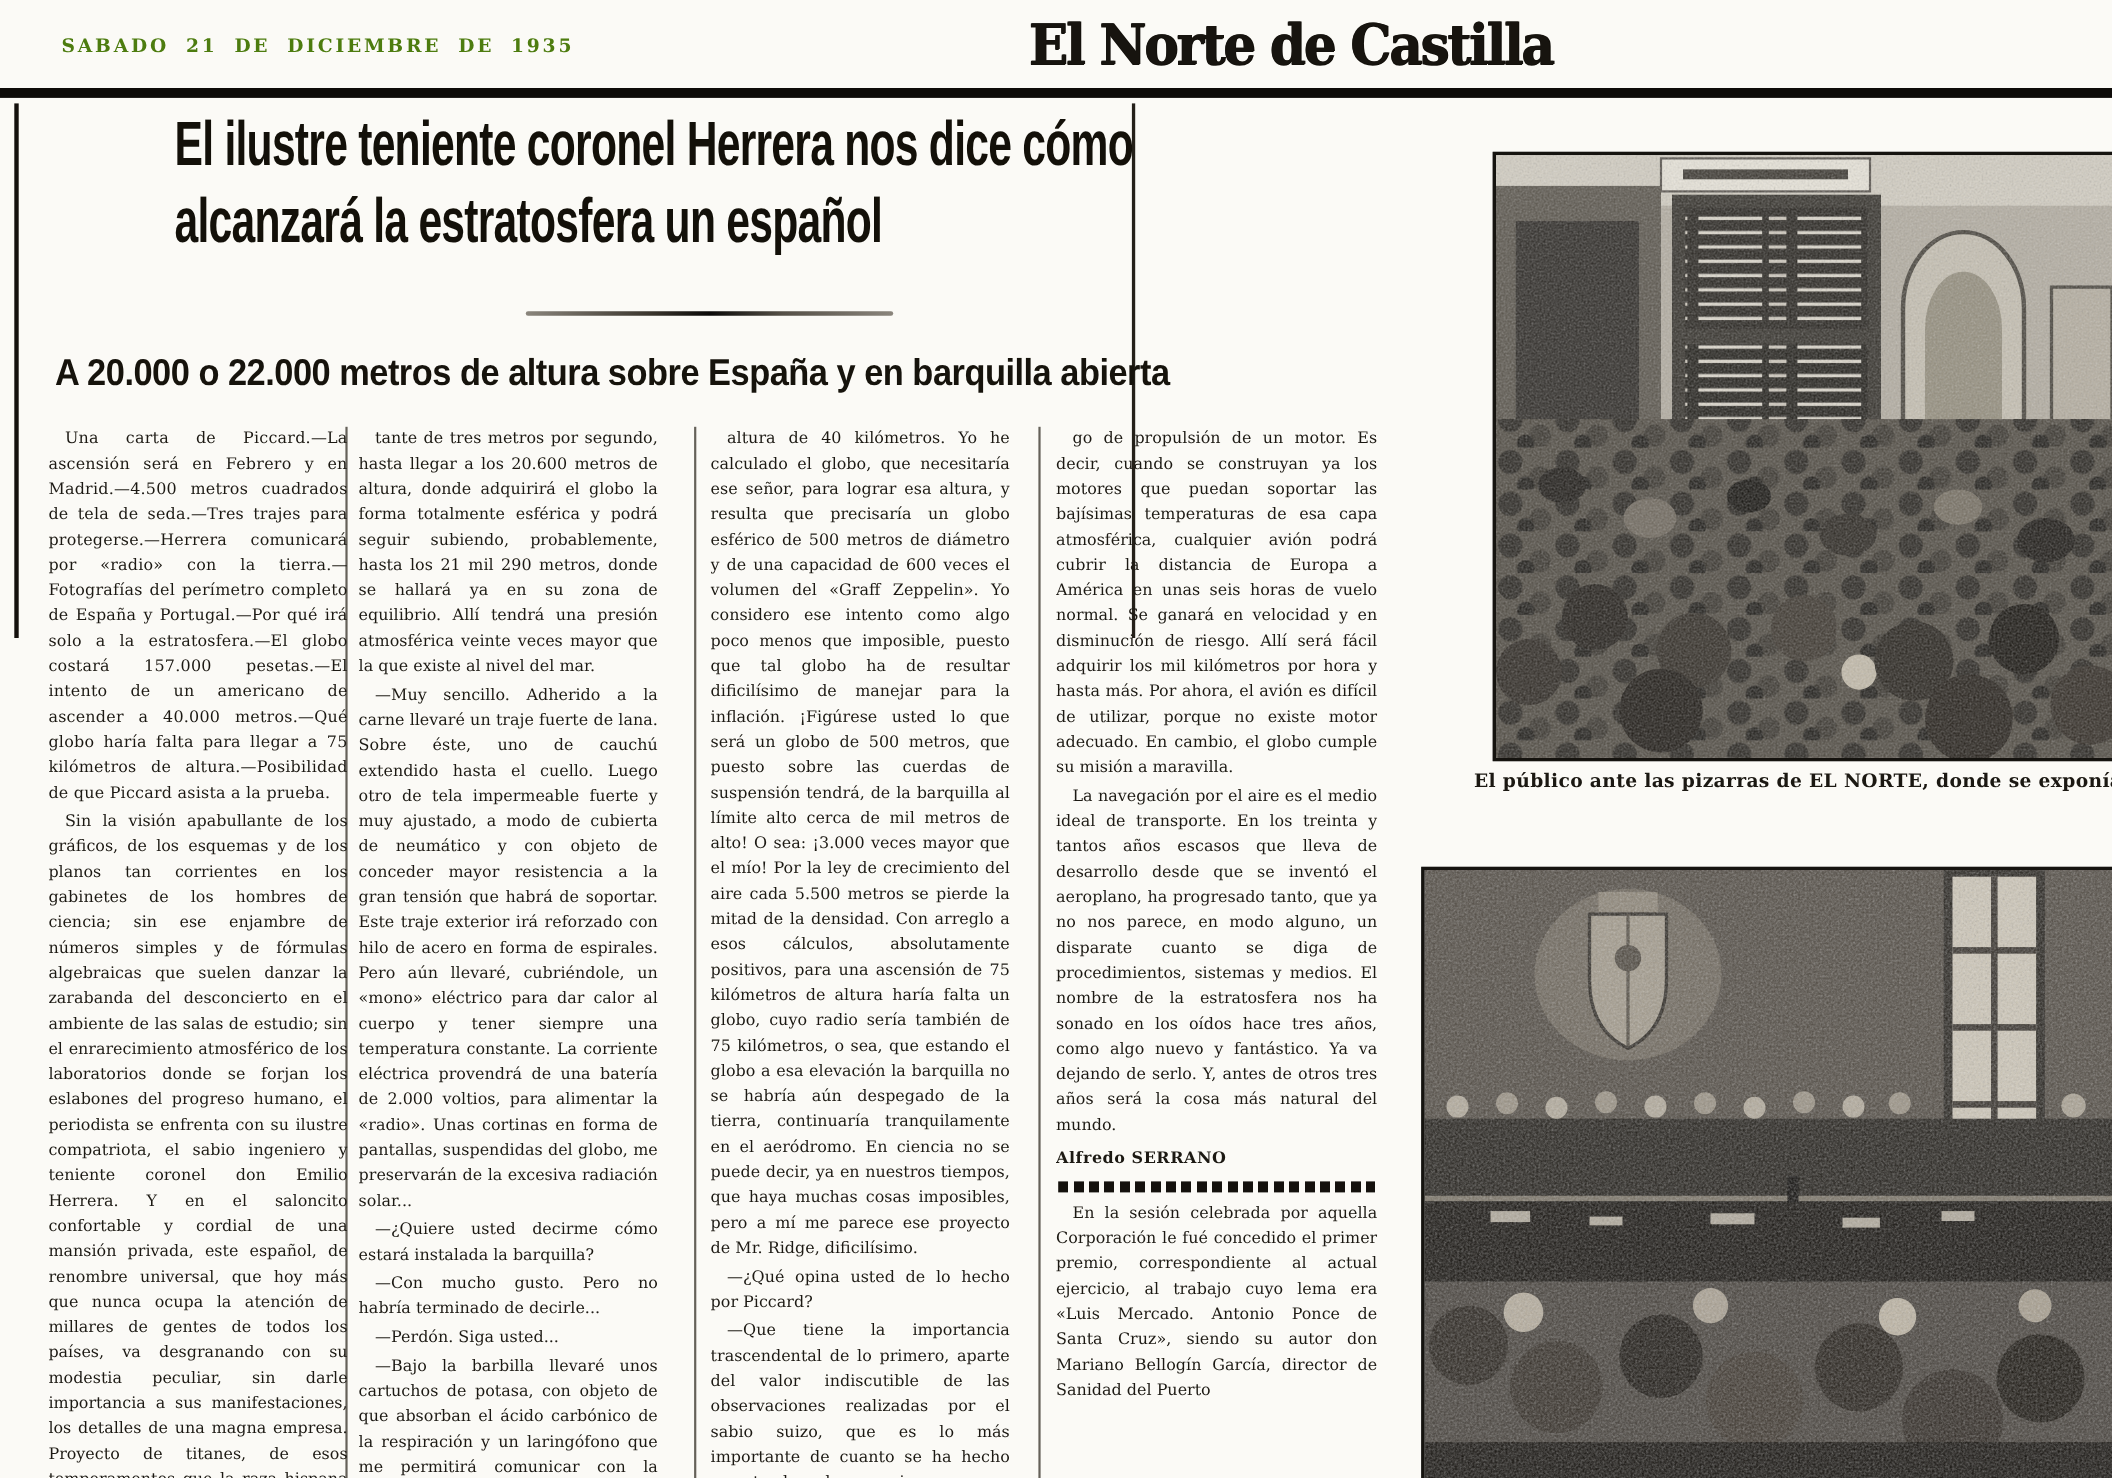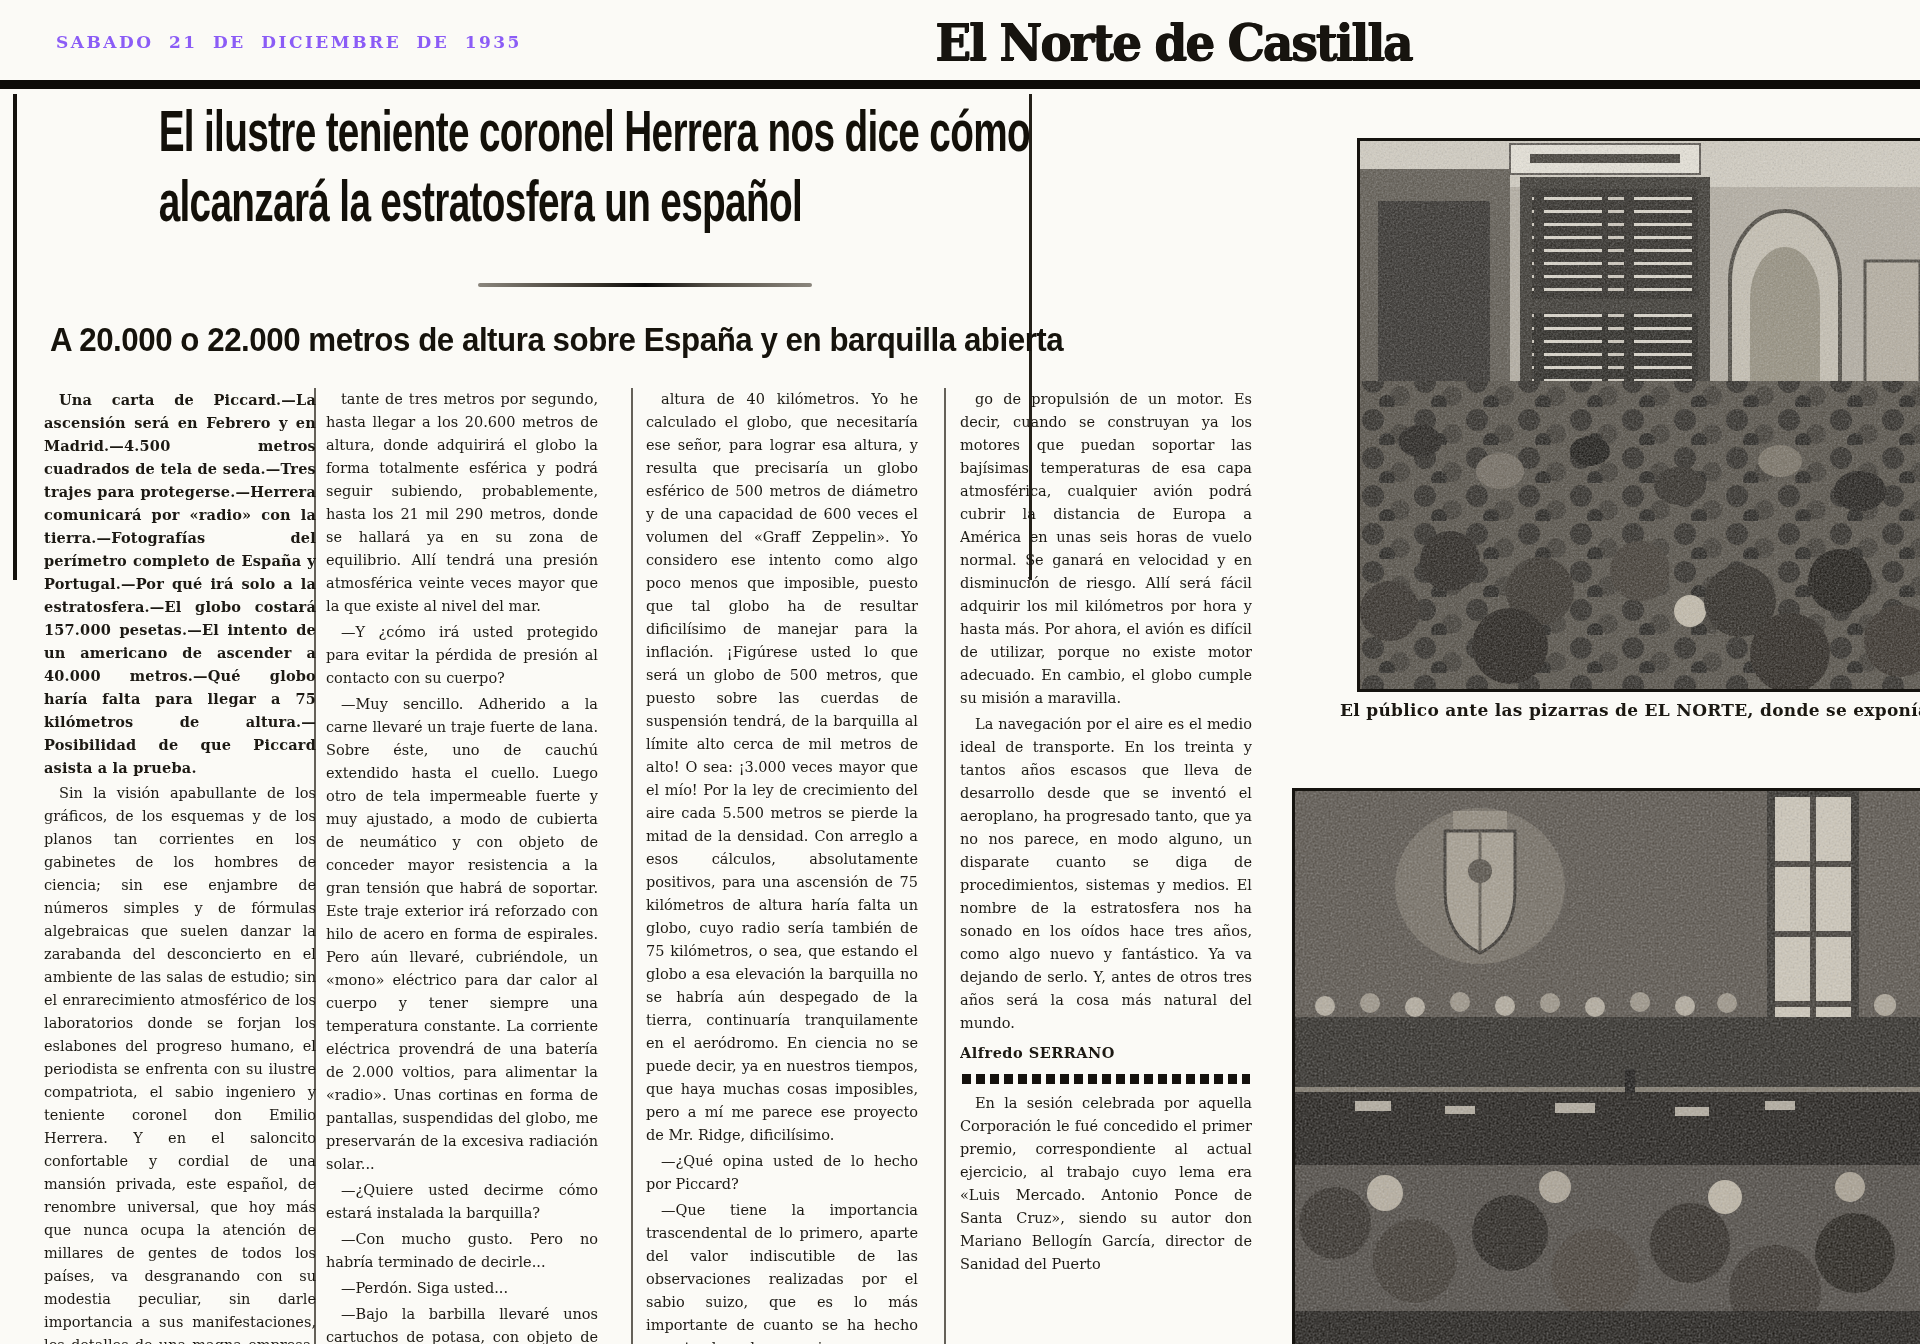--- a/index.html
+++ b/index.html
@@ -6,21 +6,21 @@
   body{
     width:1920px;height:1344px;position:relative;overflow:hidden;
     background:#fbfaf6;color:#17140f;
     font-family:"DejaVu Serif", serif;
     -webkit-font-smoothing:antialiased;
   }
   
   .date{
     position:absolute;left:56px;top:32px;
     font-size:17px;font-weight:700;letter-spacing:2.5px;word-spacing:7px;
-    color:#8b5cf6;white-space:nowrap;
+    color:#4d7c0f;white-space:nowrap;
   }
   .masthead{
     position:absolute;left:935px;top:12px;
     font-size:47px;font-weight:700;letter-spacing:-2px;white-space:nowrap;
     text-shadow:1px 0 0 #14110c, 0 1px 0 #14110c;
     transform:scaleY(1.08);transform-origin:left top;
   }
   .rule-top{position:absolute;left:0;top:80px;width:1920px;height:9px;background:#0e0c09;}
   .rule-left-edge{position:absolute;left:13px;top:94px;width:4px;height:486px;background:#14110d;}
   .rule-headline-right{position:absolute;left:1029px;top:94px;width:3px;height:486px;background:#242019;}
@@ -48,21 +48,21 @@
   
   .col{
     position:absolute;top:388px;height:956px;width:272px;overflow:hidden;
     font-size:14.5px;line-height:23px;text-align:justify;color:#1c1913;
   }
   #col1{left:44px}
   #col2{left:326px}
   #col3{left:646px}
   #col4{left:960px;width:292px}
   .col p{margin:0 0 3px 0;text-indent:15px;}
-  .col p.lead{font-weight:700;letter-spacing:.2px;}
+  .col p.lead{font-weight:400;letter-spacing:.2px;}
   .byline{text-align:left;font-weight:700;text-indent:0 !important;letter-spacing:.5px;margin-top:6px !important;}
   .vdiv{position:absolute;top:388px;width:2px;height:956px;background:#4a453d;opacity:.85;}
   #vdiv1{left:314px}
   #vdiv2{left:631px}
   #vdiv3{left:944px}
 
   
   .dotted-rule{
     height:10px;margin:10px 2px 8px 2px;
     background:repeating-linear-gradient(90deg,#14110d 0 9px,transparent 9px 14px);
@@ -108,21 +108,20 @@
 <div class="vdiv" id="vdiv3"></div>
 
 <div class="col" id="col1">
   <p class="lead">Una carta de Piccard.—La ascensión será en Febrero y en Madrid.—4.500 metros cuadrados de tela de seda.—Tres trajes para protegerse.—Herrera comunicará por «radio» con la tierra.—Fotografías del perímetro completo de España y Portugal.—Por qué irá solo a la estratosfera.—El globo costará 157.000 pesetas.—El intento de un americano de ascender a 40.000 metros.—Qué globo haría falta para llegar a 75 kilómetros de altura.—Posibilidad de que Piccard asista a la prueba.</p>
   <p>Sin la visión apabullante de los gráficos, de los esquemas y de los planos tan corrientes en los gabinetes de los hombres de ciencia; sin ese enjambre de números simples y de fórmulas algebraicas que suelen danzar la zarabanda del desconcierto en el ambiente de las salas de estudio; sin el enrarecimiento atmosférico de los laboratorios donde se forjan los eslabones del progreso humano, el periodista se enfrenta con su ilustre compatriota, el sabio ingeniero y teniente coronel don Emilio Herrera. Y en el saloncito confortable y cordial de una mansión privada, este español, de renombre universal, que hoy más que nunca ocupa la atención de millares de gentes de todos los países, va desgranando con su modestia peculiar, sin darle importancia a sus manifestaciones, los detalles de una magna empresa. Proyecto de titanes, de esos temperamentos que la raza hispana ha dado al mundo, da y seguirá dando para orgullo nuestro.</p>
 
 </div>
 
 <div class="col" id="col2">
   <p>tante de tres metros por segundo, hasta llegar a los 20.600 metros de altura, donde adquirirá el globo la forma totalmente esférica y podrá seguir subiendo, probablemente, hasta los 21 mil 290 metros, donde se hallará ya en su zona de equilibrio. Allí tendrá una presión atmosférica veinte veces mayor que la que existe al nivel del mar.</p>
-  <p>—Y ¿cómo irá usted protegido para evitar la pérdida de presión al contacto con su cuerpo?</p>
   <p>—Muy sencillo. Adherido a la carne llevaré un traje fuerte de lana. Sobre éste, uno de cauchú extendido hasta el cuello. Luego otro de tela impermeable fuerte y muy ajustado, a modo de cubierta de neumático y con objeto de conceder mayor resistencia a la gran tensión que habrá de soportar. Este traje exterior irá reforzado con hilo de acero en forma de espirales. Pero aún llevaré, cubriéndole, un «mono» eléctrico para dar calor al cuerpo y tener siempre una temperatura constante. La corriente eléctrica provendrá de una batería de 2.000 voltios, para alimentar la «radio». Unas cortinas en forma de pantallas, suspendidas del globo, me preservarán de la excesiva radiación solar...</p>
   <p>—¿Quiere usted decirme cómo estará instalada la barquilla?</p>
   <p>—Con mucho gusto. Pero no habría terminado de decirle...</p>
   <p>—Perdón. Siga usted...</p>
   <p>—Bajo la barbilla llevaré unos cartuchos de potasa, con objeto de que absorban el ácido carbónico de la respiración y un laringófono que me permitirá comunicar con la tierra, gracias a una estación radiofónica de onda corta. En la espalda irán los inhaladores de oxígeno, a una comprensión de 150 atmósferas.</p>
 </div>
 
 <div class="col" id="col3">
   <p>altura de 40 kilómetros. Yo he calculado el globo, que necesitaría ese señor, para lograr esa altura, y resulta que precisaría un globo esférico de 500 metros de diámetro y de una capacidad de 600 veces el volumen del «Graff Zeppelin». Yo considero ese intento como algo poco menos que imposible, puesto que tal globo ha de resultar dificilísimo de manejar para la inflación. ¡Figúrese usted lo que será un globo de 500 metros, que puesto sobre las cuerdas de suspensión tendrá, de la barquilla al límite alto cerca de mil metros de alto! O sea: ¡3.000 veces mayor que el mío! Por la ley de crecimiento del aire cada 5.500 metros se pierde la mitad de la densidad. Con arreglo a esos cálculos, absolutamente positivos, para una ascensión de 75 kilómetros de altura haría falta un globo, cuyo radio sería también de 75 kilómetros, o sea, que estando el globo a esa elevación la barquilla no se habría aún despegado de la tierra, continuaría tranquilamente en el aeródromo. En ciencia no se puede decir, ya en nuestros tiempos, que haya muchas cosas imposibles, pero a mí me parece ese proyecto de Mr. Ridge, dificilísimo.</p>
   <p>—¿Qué opina usted de lo hecho por Piccard?</p>

